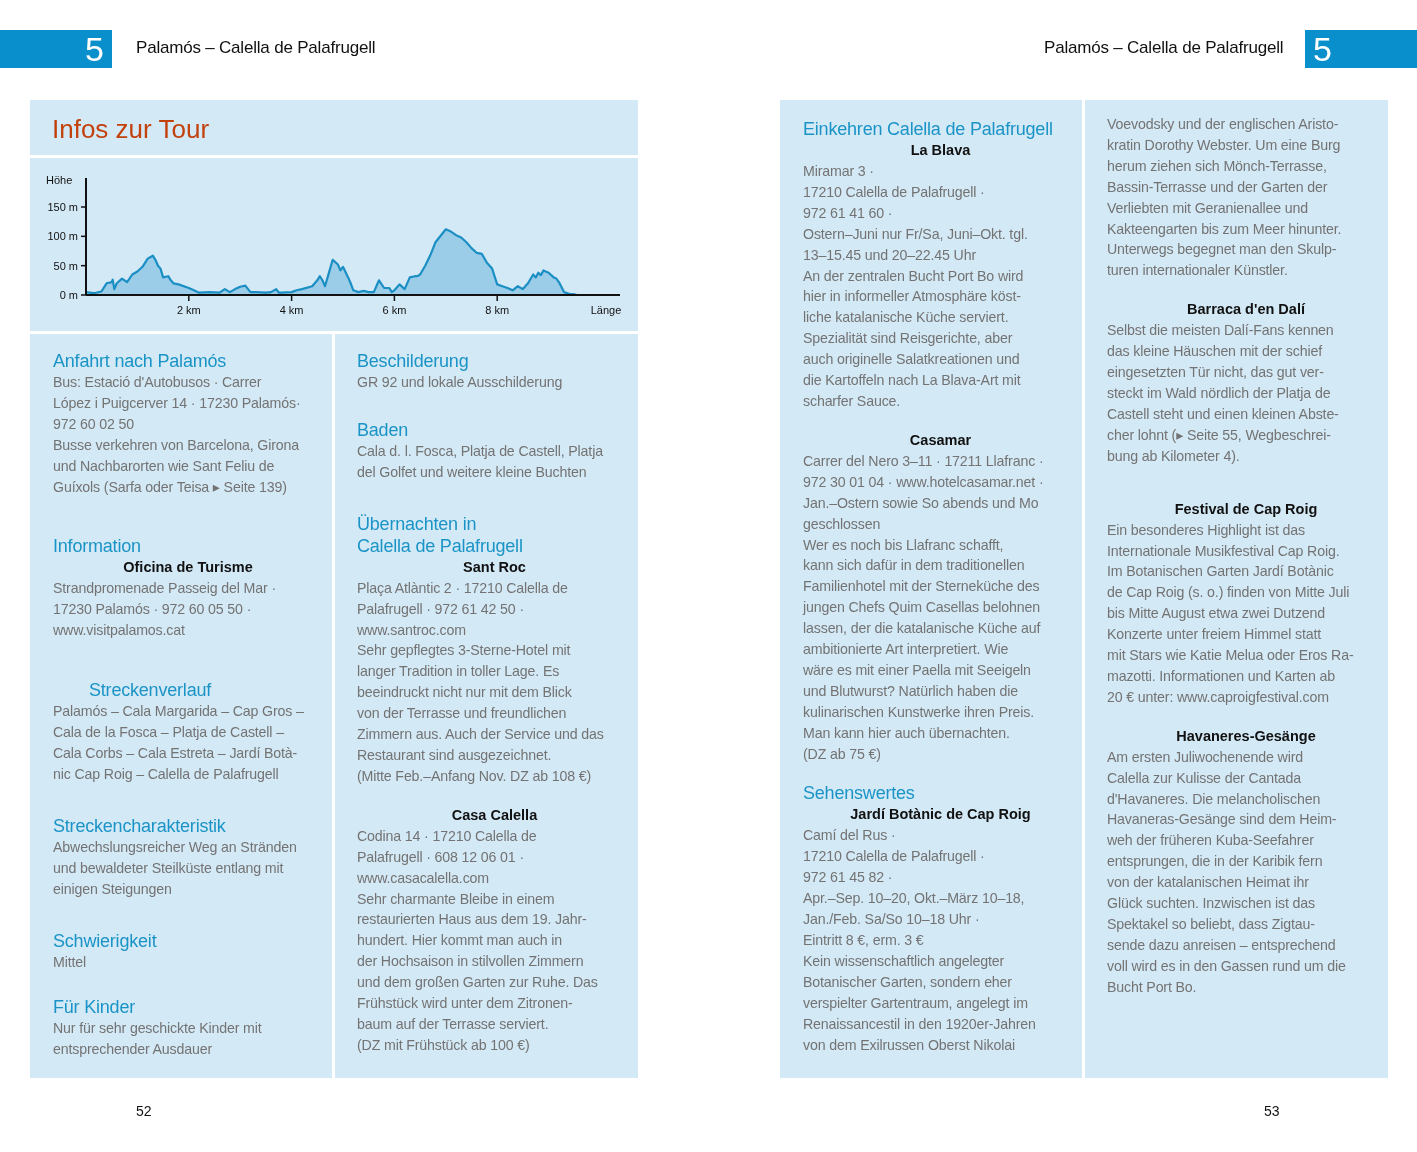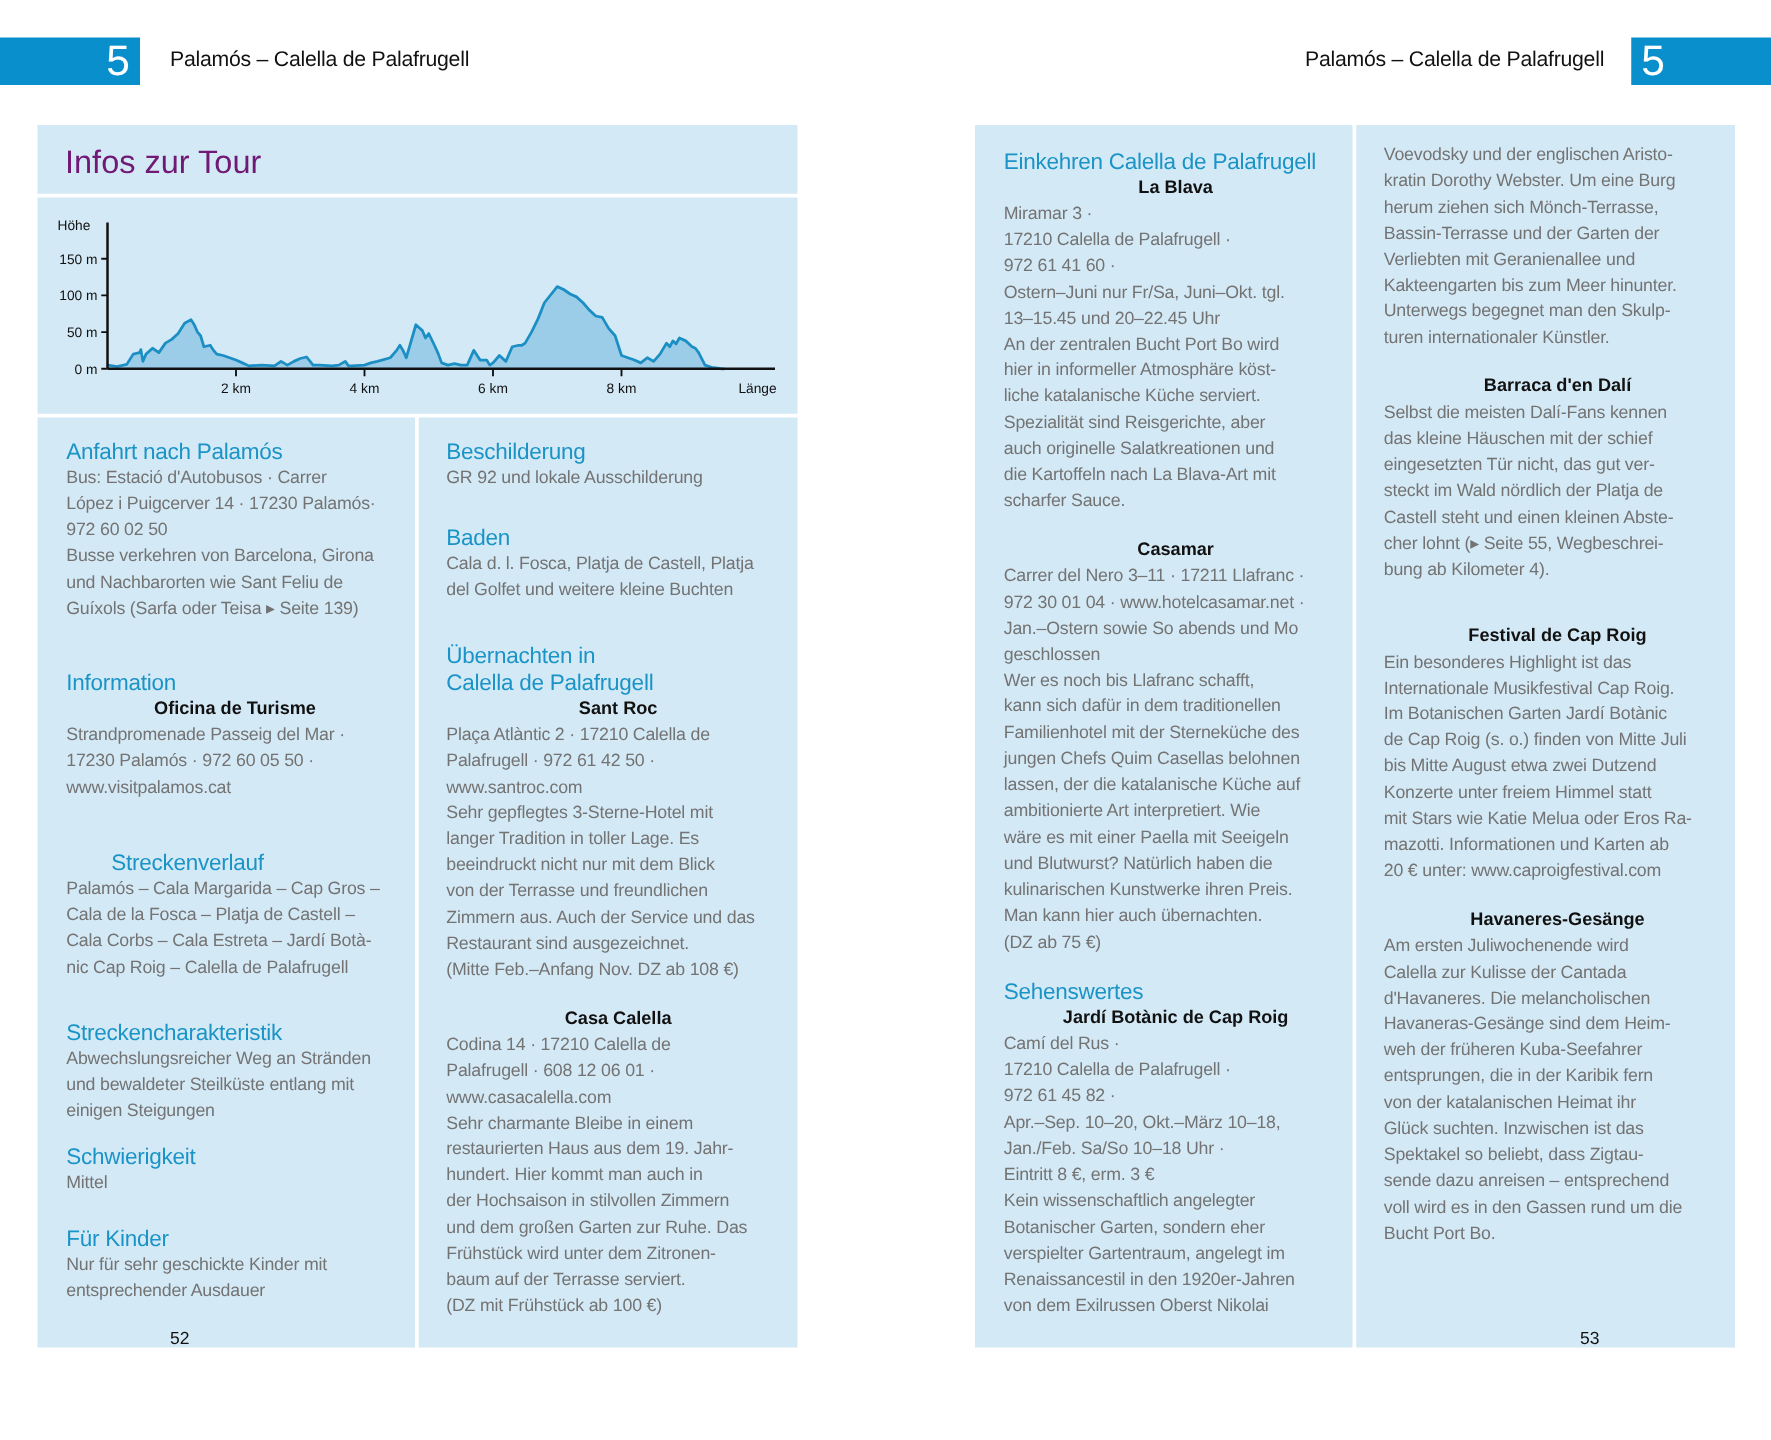--- a/index.html
+++ b/index.html
@@ -15,34 +15,34 @@
   .hdr-title.left { left: 136px; }
   .hdr-title.right { left: 1044px; }
 
   
   .box { position: absolute; background: #d4e9f6; }
   .h-blue { color: #1a94c6; font-family: "Liberation Sans", sans-serif; font-size: 18px; line-height: 22px; letter-spacing: -0.2px; }
   .h-bold { font-weight: bold; font-family: "Liberation Sans", sans-serif; font-size: 14.5px; line-height: 21px; color: #111; text-align: center; }
   .txt { font-family: "Liberation Sans", sans-serif; font-size: 14.2px; line-height: 20.9px; color: #737373; letter-spacing: -0.15px; white-space: pre-line; }
   .section { margin-bottom: 21px; }
 
-  .page-num { position: absolute; top: 1062px; font-family: "Liberation Sans", sans-serif; font-size: 14px; color: #111; }
+  .page-num { position: absolute; top: 1103px; font-family: "Liberation Sans", sans-serif; font-size: 14px; color: #111; }
 
   svg text { font-family: "Liberation Sans", sans-serif; font-size: 11px; fill: #111; }
 </style>
 </head>
 <body>
 
 <div class="hdr-num left">5</div>
 <div class="hdr-title left">Palamós – Calella de Palafrugell</div>
 <div class="hdr-title right">Palamós – Calella de Palafrugell</div>
 <div class="hdr-num right">5</div>
 
 <div class="box" style="left:30px; top:100px; width:608px; height:55px;">
-  <div style="position:absolute; left:22px; top:14px; color:#701a75; font-family:'Liberation Sans Narrow','Liberation Sans',sans-serif; font-size:26px;">Infos zur Tour</div>
+  <div style="position:absolute; left:22px; top:14px; color:#c2410c; font-family:'Liberation Sans Narrow','Liberation Sans',sans-serif; font-size:26px;">Infos zur Tour</div>
 </div>
 
 <div class="box" style="left:30px; top:158px; width:608px; height:173px;">
   <svg id="elev-chart" width="608" height="173" viewBox="0 0 608 173">
     <g id="chart-marks">
         <path d="M 56 137 L 56.0 134.1 L 63.7 135.2 L 71.4 133.5 L 76.6 125.3 L 81.7 124.1 L 82.7 121.7 L 84.3 131.1 L 86.8 125.3 L 92.0 120.6 L 97.1 124.1 L 102.3 116.5 L 107.4 113.5 L 112.5 108.8 L 117.7 100.6 L 122.8 97.7 L 125.4 101.8 L 128.0 107.7 L 130.5 110.6 L 133.1 119.4 L 138.2 118.2 L 140.8 122.3 L 143.4 125.3 L 148.5 126.4 L 158.8 130.0 L 163.9 132.3 L 169.1 134.7 L 179.4 134.1 L 189.6 134.7 L 194.8 131.1 L 199.9 134.1 L 205.1 131.1 L 210.2 128.8 L 215.3 127.6 L 220.5 134.1 L 225.6 134.1 L 235.9 134.7 L 241.0 134.1 L 246.2 131.1 L 248.8 134.7 L 251.3 134.7 L 261.6 134.1 L 266.7 132.3 L 271.9 131.1 L 282.2 128.2 L 287.3 122.3 L 289.9 118.2 L 292.4 122.3 L 295.0 128.2 L 297.6 119.4 L 302.7 101.8 L 307.9 106.5 L 310.4 112.4 L 313.0 108.8 L 318.1 119.4 L 320.7 125.3 L 323.3 132.3 L 328.4 134.1 L 333.6 132.9 L 338.7 134.1 L 343.8 134.1 L 349.0 122.3 L 354.1 130.0 L 359.3 130.0 L 361.8 134.1 L 364.4 132.3 L 369.5 126.4 L 374.7 131.1 L 379.8 119.4 L 385.0 118.2 L 387.5 118.2 L 390.1 116.5 L 395.2 107.7 L 400.4 97.1 L 405.5 84.2 L 415.8 71.3 L 420.9 73.6 L 426.1 77.2 L 431.2 79.5 L 436.4 84.2 L 441.5 90.1 L 446.6 94.8 L 451.8 95.9 L 456.9 104.7 L 462.1 110.6 L 467.2 126.4 L 472.3 128.2 L 477.5 130.0 L 482.6 132.3 L 487.8 128.2 L 492.9 131.1 L 498.0 125.3 L 503.2 116.5 L 505.8 119.4 L 508.3 114.7 L 510.9 117.1 L 513.5 112.4 L 518.6 114.7 L 523.7 119.4 L 526.3 120.6 L 528.9 124.1 L 534.0 134.1 L 539.2 135.8 L 544.3 136.4 L 546.9 137.0 L 549.4 137.0 L 549.4399999999999 137 Z" fill="#9ccde8" stroke="none"></path>
         <path d="M 56.0 134.1 L 63.7 135.2 L 71.4 133.5 L 76.6 125.3 L 81.7 124.1 L 82.7 121.7 L 84.3 131.1 L 86.8 125.3 L 92.0 120.6 L 97.1 124.1 L 102.3 116.5 L 107.4 113.5 L 112.5 108.8 L 117.7 100.6 L 122.8 97.7 L 125.4 101.8 L 128.0 107.7 L 130.5 110.6 L 133.1 119.4 L 138.2 118.2 L 140.8 122.3 L 143.4 125.3 L 148.5 126.4 L 158.8 130.0 L 163.9 132.3 L 169.1 134.7 L 179.4 134.1 L 189.6 134.7 L 194.8 131.1 L 199.9 134.1 L 205.1 131.1 L 210.2 128.8 L 215.3 127.6 L 220.5 134.1 L 225.6 134.1 L 235.9 134.7 L 241.0 134.1 L 246.2 131.1 L 248.8 134.7 L 251.3 134.7 L 261.6 134.1 L 266.7 132.3 L 271.9 131.1 L 282.2 128.2 L 287.3 122.3 L 289.9 118.2 L 292.4 122.3 L 295.0 128.2 L 297.6 119.4 L 302.7 101.8 L 307.9 106.5 L 310.4 112.4 L 313.0 108.8 L 318.1 119.4 L 320.7 125.3 L 323.3 132.3 L 328.4 134.1 L 333.6 132.9 L 338.7 134.1 L 343.8 134.1 L 349.0 122.3 L 354.1 130.0 L 359.3 130.0 L 361.8 134.1 L 364.4 132.3 L 369.5 126.4 L 374.7 131.1 L 379.8 119.4 L 385.0 118.2 L 387.5 118.2 L 390.1 116.5 L 395.2 107.7 L 400.4 97.1 L 405.5 84.2 L 415.8 71.3 L 420.9 73.6 L 426.1 77.2 L 431.2 79.5 L 436.4 84.2 L 441.5 90.1 L 446.6 94.8 L 451.8 95.9 L 456.9 104.7 L 462.1 110.6 L 467.2 126.4 L 472.3 128.2 L 477.5 130.0 L 482.6 132.3 L 487.8 128.2 L 492.9 131.1 L 498.0 125.3 L 503.2 116.5 L 505.8 119.4 L 508.3 114.7 L 510.9 117.1 L 513.5 112.4 L 518.6 114.7 L 523.7 119.4 L 526.3 120.6 L 528.9 124.1 L 534.0 134.1 L 539.2 135.8 L 544.3 136.4 L 546.9 137.0 L 549.4 137.0 " fill="none" stroke="#1b8fc4" stroke-width="2.2" stroke-linejoin="round"></path>
         <line x1="56" y1="20" x2="56" y2="137" stroke="#111" stroke-width="2"></line>
         <line x1="56" y1="137" x2="590" y2="137" stroke="#111" stroke-width="2"></line>
         <line x1="51" y1="137" x2="56" y2="137" stroke="#111" stroke-width="1.5"></line>
@@ -87,21 +87,21 @@
 www.visitpalamos.cat</div>
   </div>
       <div class="section" style="margin-bottom: 30px;">
     <div class="h-blue" style="white-space: pre-line; margin-left: 36px;">Streckenverlauf</div>
 
     <div class="txt">Palamós – Cala Margarida – Cap Gros –
 Cala de la Fosca – Platja de Castell –
 Cala Corbs – Cala Estreta – Jardí Botà-
 nic Cap Roig – Calella de Palafrugell</div>
   </div>
-      <div class="section" style="margin-bottom: 14px;">
+      <div class="section" style="margin-bottom: 30px;">
     <div class="h-blue" style="white-space: pre-line;">Streckencharakteristik</div>
 
     <div class="txt">Abwechslungsreicher Weg an Stränden
 und bewaldeter Steilküste entlang mit
 einigen Steigungen</div>
   </div>
       <div class="section" style="margin-bottom: 24px;">
     <div class="h-blue" style="white-space: pre-line;">Schwierigkeit</div>
 
     <div class="txt">Mittel</div>

